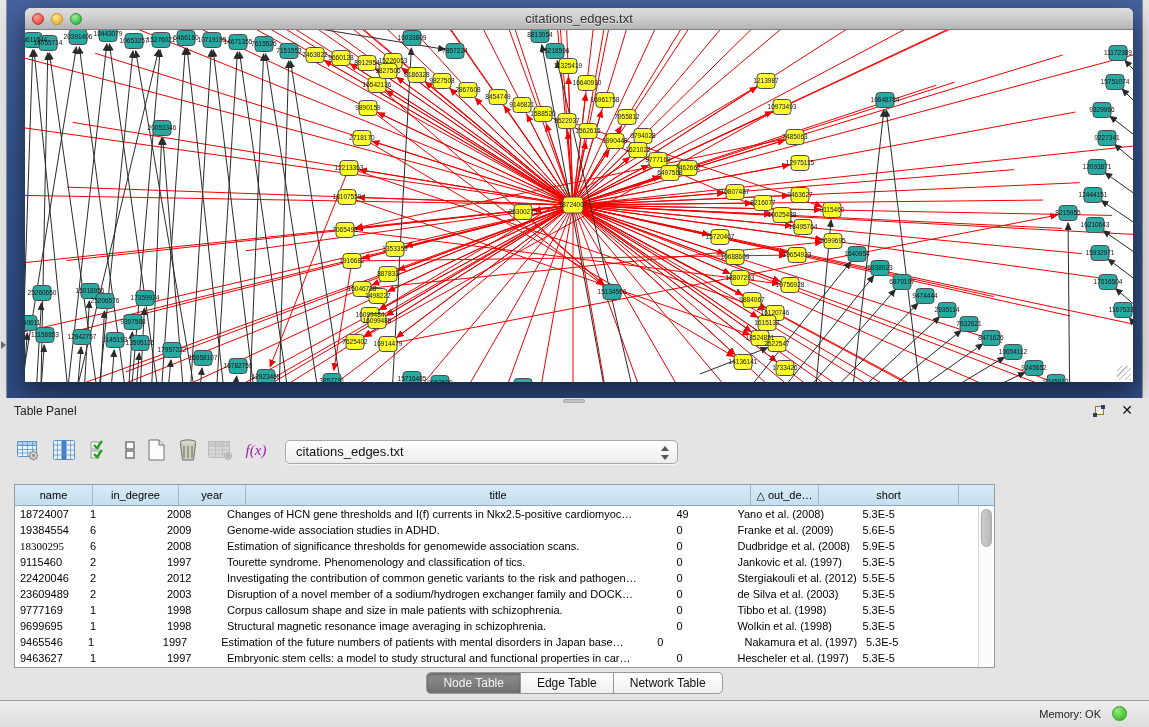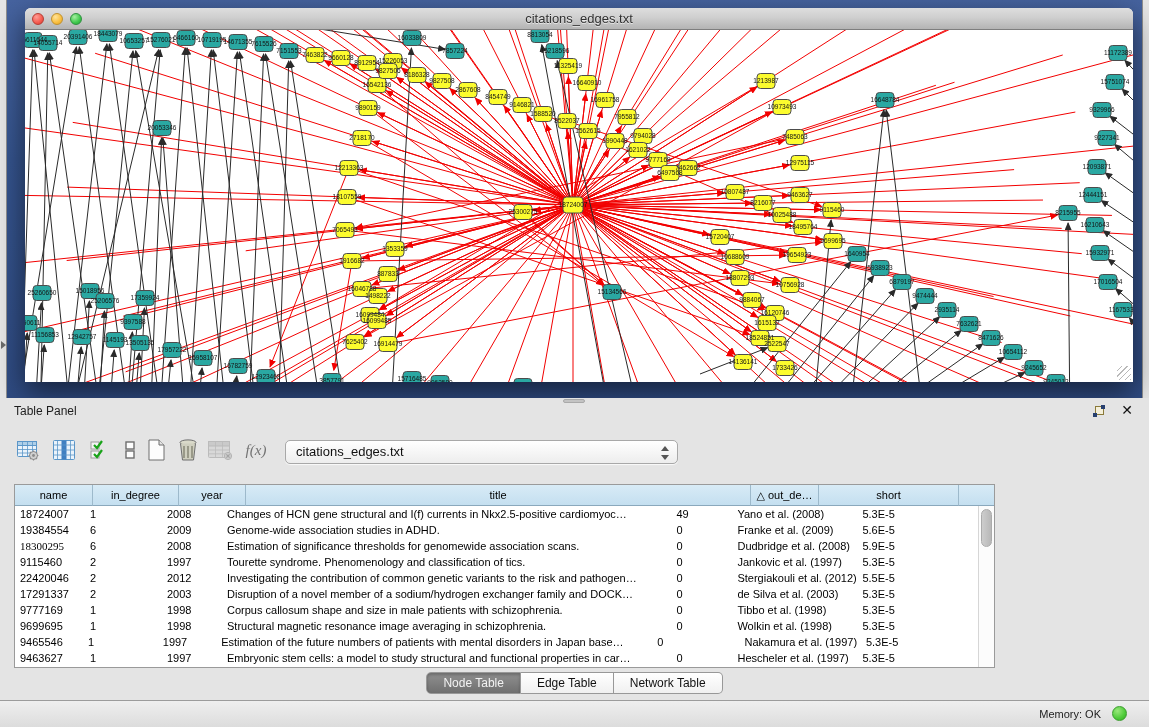--- a/index.html
+++ b/index.html
@@ -663,21 +663,21 @@
       </div>
       <div class="tbtn" style="left:206px">
         <svg width="26" height="22" viewBox="0 0 26 22" opacity="0.55">
           <rect x="1.5" y="2.5" width="21" height="16" rx="1" fill="#cfcfcf" stroke="#9a9a9a"></rect>
           <rect x="1.5" y="2.5" width="21" height="4.5" fill="#b5b5b5" stroke="#9a9a9a"></rect>
           <path d="M1.5 11h21 M1.5 14.8h21 M8.5 2.5v16 M15.5 2.5v16" stroke="#9a9a9a" stroke-width="0.8"></path>
           <circle cx="21" cy="17" r="3.6" fill="#bdbdbd" stroke="#8a8a8a"></circle>
           <path d="M19.4 15.4l3.2 3.2 M22.6 15.4l-3.2 3.2" stroke="#6e6e6e" stroke-width="1.2"></path>
         </svg>
       </div>
-      <div class="tbtn" style="left:242px;font-size:15px;font-style:italic;color:#737373;font-family:'Liberation Serif','DejaVu Serif',serif;">f(x)</div>
+      <div class="tbtn" style="left:242px;font-size:15px;font-style:italic;color:#a21caf;font-family:'Liberation Serif','DejaVu Serif',serif;">f(x)</div>
 
       <div class="combo">
         <span>citations_edges.txt</span>
         <span class="arrows">
             <span class="up"></span>
             <span class="dn"></span>
           </span>
       </div>
     </div>
 
@@ -689,21 +689,21 @@
           <div class="th" style="width: 505px;">title</div>
           <div class="th" style="width: 68px;">△ out_de…</div>
           <div class="th" style="width: 140px;">short</div>
           <div class="th" style="width: 135px;">pagerank</div>
         </div>
       <div class="tbody" id="tbody">
           <div class="tr">
             <div class="td" style="width: 78px;">18724007</div>
             <div class="td" style="width: 86px;">1</div>
             <div class="td" style="width: 67px;">2008</div>
-            <div class="td" style="width: 505px;">Changes of HCN gene structural and I(f) currents in Nkx2.5-positive cardiomyoc…</div>
+            <div class="td" style="width: 505px;">Changes of HCN gene thresholds and I(f) currents in Nkx2.5-positive cardiomyoc…</div>
             <div class="td" style="width: 68px;">49</div>
             <div class="td" style="width: 140px;">Yano et al. (2008)</div>
             <div class="td" style="width: 135px;">5.3E-5</div>
           </div>
           <div class="tr">
             <div class="td" style="width: 78px;">19384554</div>
             <div class="td" style="width: 86px;">6</div>
             <div class="td" style="width: 67px;">2009</div>
             <div class="td" style="width: 505px;">Genome-wide association studies in ADHD.</div>
             <div class="td" style="width: 68px;">0</div>
@@ -731,21 +731,21 @@
           <div class="tr">
             <div class="td" style="width: 78px;">22420046</div>
             <div class="td" style="width: 86px;">2</div>
             <div class="td" style="width: 67px;">2012</div>
             <div class="td" style="width: 505px;">Investigating the contribution of common genetic variants to the risk and pathogen…</div>
             <div class="td" style="width: 68px;">0</div>
             <div class="td" style="width: 140px;">Stergiakouli et al. (2012)</div>
             <div class="td" style="width: 135px;">5.5E-5</div>
           </div>
           <div class="tr">
-            <div class="td" style="width: 78px;">17291337</div>
+            <div class="td" style="width: 78px;">23609489</div>
             <div class="td" style="width: 86px;">2</div>
             <div class="td" style="width: 67px;">2003</div>
             <div class="td" style="width: 505px;">Disruption of a novel member of a sodium/hydrogen exchanger family and DOCK…</div>
             <div class="td" style="width: 68px;">0</div>
             <div class="td" style="width: 140px;">de Silva et al. (2003)</div>
             <div class="td" style="width: 135px;">5.3E-5</div>
           </div>
           <div class="tr">
             <div class="td" style="width: 78px;">9777169</div>
             <div class="td" style="width: 86px;">1</div>

